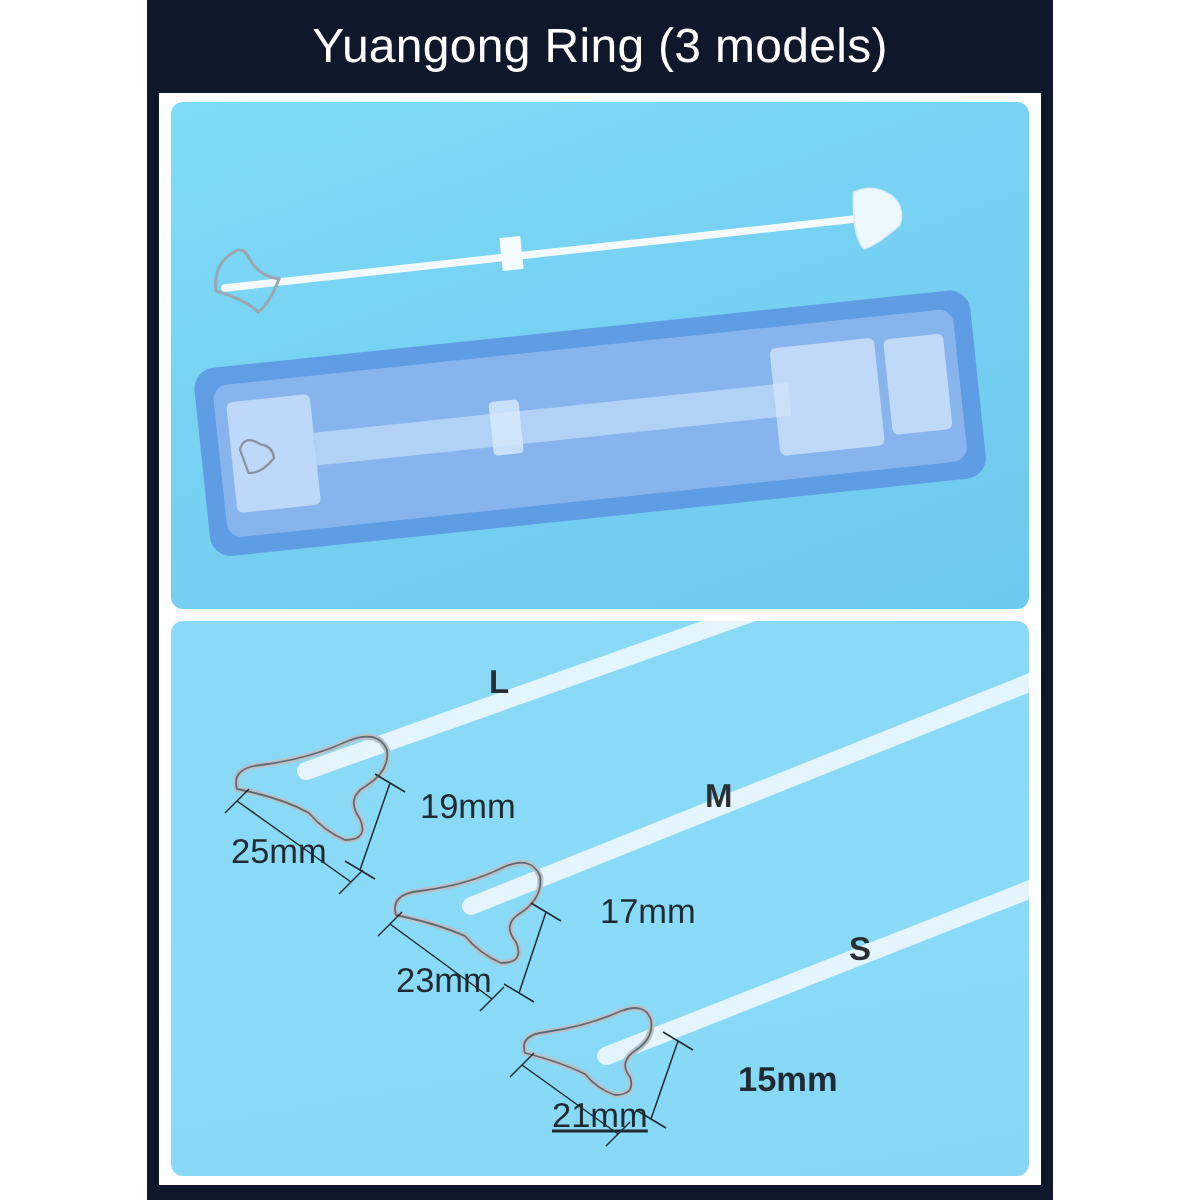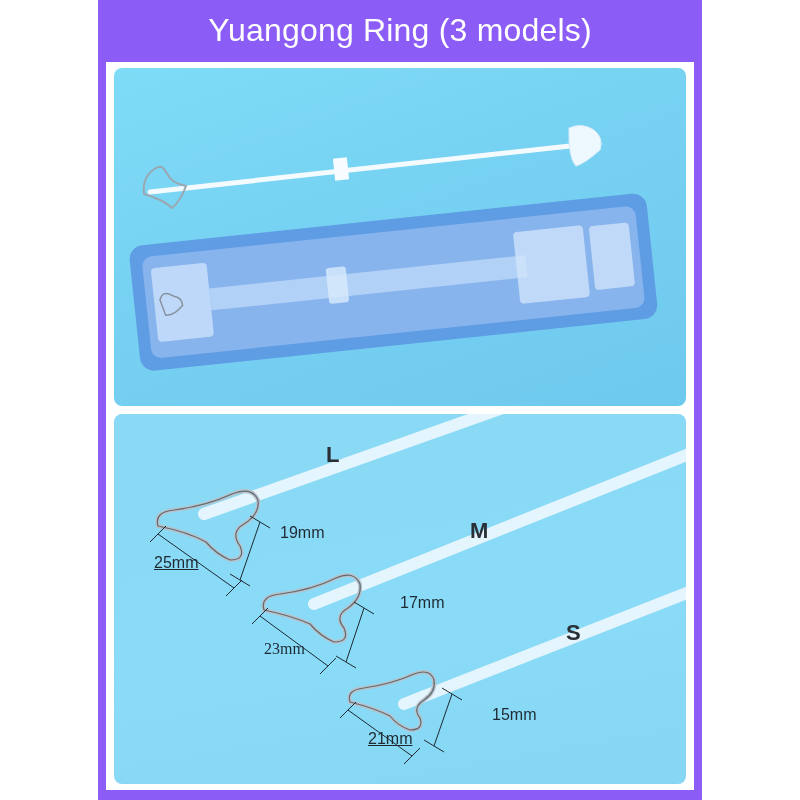--- a/index.html
+++ b/index.html
@@ -1,24 +1,24 @@
 <!DOCTYPE html>
 <html><head>
 <meta charset="utf-8">
 <style>
   html,body{margin:0;padding:0;background:#fff;}
   body{width:800px;height:800px;position:relative;overflow:hidden;font-family:"Liberation Sans",sans-serif;}
-  .frame{position:absolute;left:98px;top:0;width:604px;height:800px;background:#8b5cf6;}
+  .frame{position:absolute;left:98px;top:0;width:604px;height:800px;background:#0f172a;}
   .title{position:absolute;left:0;top:0;width:604px;height:60px;display:flex;align-items:center;justify-content:center;color:#fff;font-size:32px;font-weight:400;letter-spacing:0.2px;}
   .inner{position:absolute;left:8px;top:62px;width:588px;height:728px;background:#fff;}
   .panel{position:absolute;left:8px;width:572px;border-radius:8px;overflow:hidden;}
   .panel.top{top:6px;height:338px;background:linear-gradient(160deg,#7fdcf7 0%,#76d1f2 45%,#6ec9ee 100%);}
   .panel.bottom{top:352px;height:370px;background:linear-gradient(170deg,#8ad9f5 0%,#89dbf7 60%,#86d6f4 100%);}
   svg{position:absolute;left:0;top:0;}
-  .label{position:absolute;font-size:16px;color:#1f2a33;}
+  .label{position:absolute;font-size:23px;color:#1f2a33;}
   .size-label{position:absolute;font-size:22px;font-weight:700;color:#2a2f35;}
 </style>
 </head>
 <body>
 
 <div class="frame">
   <div class="title">Yuangong Ring (3 models)</div>
 
   <div class="inner">
 
@@ -78,26 +78,26 @@
           <line x1="234" y1="296" x2="298" y2="342"></line>
             <line x1="226" y1="304" x2="242" y2="288"></line>
             <line x1="290" y1="350" x2="306" y2="334"></line>
           <line x1="338" y1="280" x2="320" y2="332"></line>
             <line x1="328" y1="274" x2="348" y2="286"></line>
             <line x1="310" y1="326" x2="330" y2="338"></line>
         </g>
       </svg>
 
       <div class="size-label" style="left:212px;top:28px;">L</div>
-      <div class="label" style="left:40px;top:140px;text-decoration:underline;">25mm</div>
+      <div class="label" style="left:40px;top:140px;">25mm</div>
       <div class="label" style="left:166px;top:110px;">19mm</div>
 
       <div class="size-label" style="left:356px;top:104px;">M</div>
-      <div class="label" style="left:150px;top:226px;font-family:Liberation Serif, serif;">23mm</div>
+      <div class="label" style="left:150px;top:226px;">23mm</div>
       <div class="label" style="left:286px;top:180px;">17mm</div>
 
       <div class="size-label" style="left:452px;top:206px;">S</div>
       <div class="label" style="left:254px;top:316px;text-decoration:underline;">21mm</div>
-      <div class="label" style="left:378px;top:292px;">15mm</div>
+      <div class="label" style="left:378px;top:292px;font-weight:bold;">15mm</div>
     </div>
 
   </div>
 </div>
 
 </body></html>

